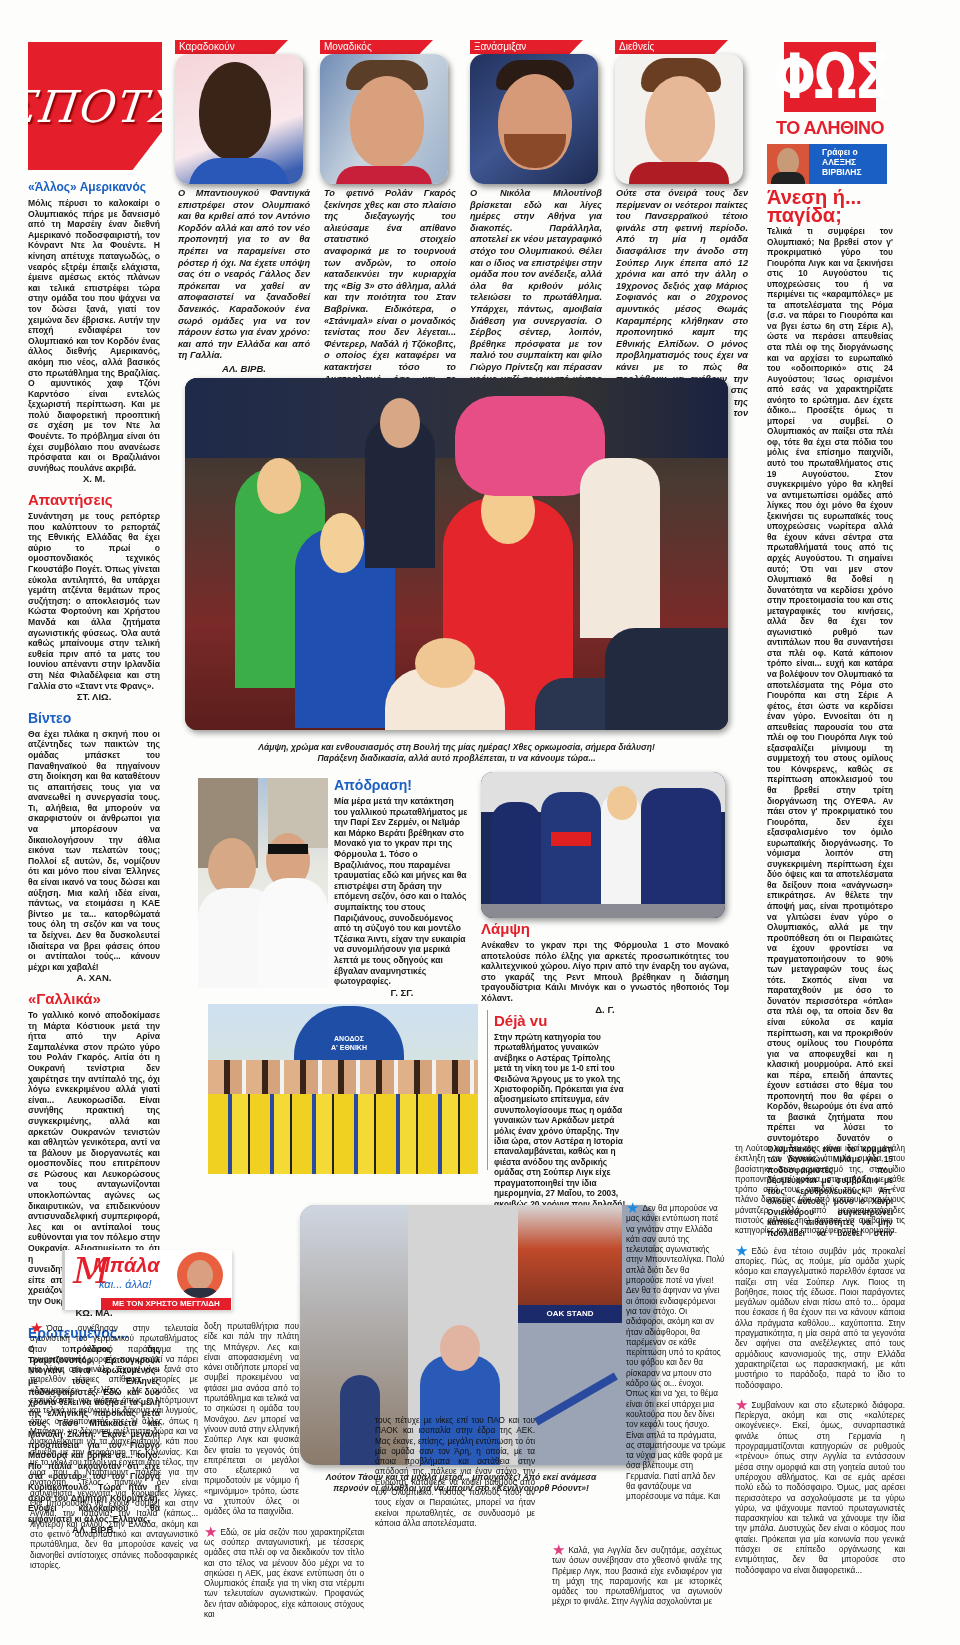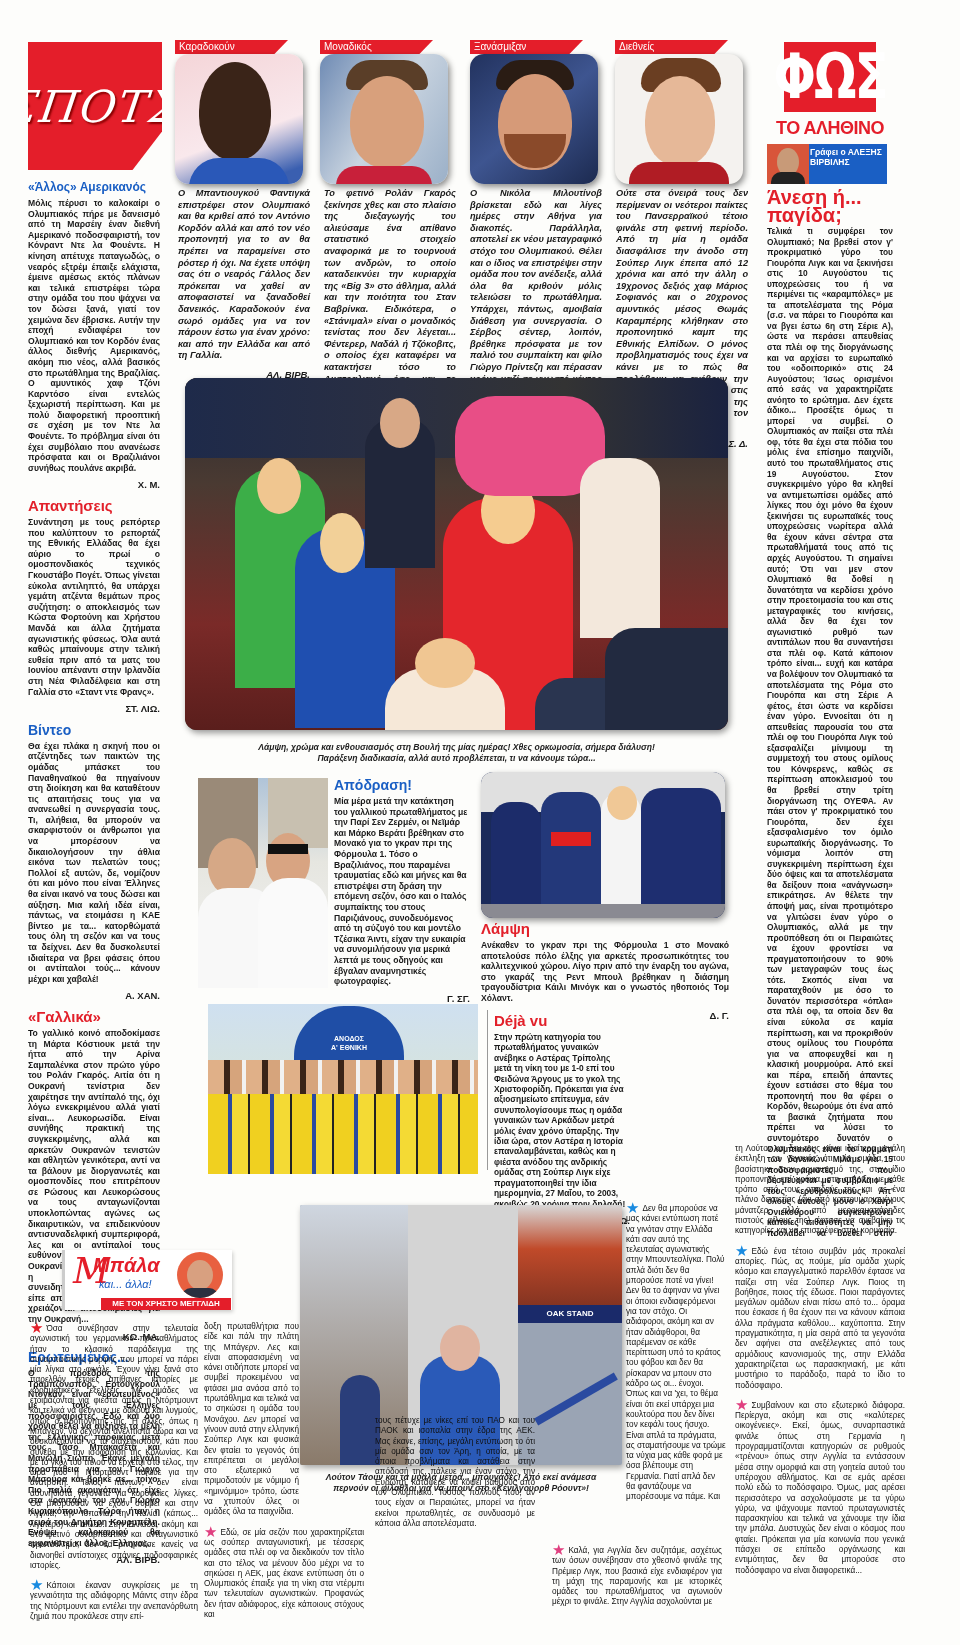--- a/index.html
+++ b/index.html
@@ -1,34 +1,34 @@
 <!DOCTYPE html>
 <html><head>
 <meta charset="utf-8">
 <style>
 *{box-sizing:border-box;margin:0;padding:0}
 html,body{width:960px;height:1645px;background:#fdfdfb;overflow:hidden}
 body{position:relative;font-family:"Liberation Sans",sans-serif;color:#111}
 .abs{position:absolute}
 .txt{font-size:9.2px;line-height:11.6px;text-align:justify;font-weight:bold;color:#1a1a1a}
 .txt.it{font-style:italic;font-weight:bold}
-.sig{display:block;text-align:right;font-size:9.5px;font-weight:bold;margin-top:7px}
+.sig{display:block;text-align:center;font-size:9.5px;font-weight:bold;margin-top:1px}
 .h-blue{color:#1a5fc4;font-weight:900;font-size:14px;line-height:18px;margin-bottom:2px}
 .h-red{color:#e2202a;font-weight:900;font-size:15px;line-height:18px;margin-bottom:2px}
 .logo-spots{left:28px;top:42px;width:134px;height:128px;background:#e41e2a;clip-path:polygon(0 0,100% 0,100% 70%,78% 100%,0 100%);display:flex;align-items:center;justify-content:center}
 .logo-spots span{font-family:"DejaVu Serif",serif;font-style:italic;font-size:44px;color:#fff;letter-spacing:2px;transform:skewX(-8deg);text-shadow:2px 2px 2px #8a0000}
 .photo-card{width:128px;height:130px;border-radius:14px;box-shadow:2px 3px 6px rgba(0,0,0,.45);overflow:hidden}
 .tag{height:14px;padding:0 18px 0 4px;background:#e41e2a;color:#fff;font-size:10px;font-weight:normal;line-height:14px;clip-path:polygon(0 0,100% 0,88% 100%,0 100%)}
 .face{position:absolute;border-radius:50% 50% 45% 45%}
 .fos-box{left:784px;top:42px;width:92px;height:70px;background:#e41e2a;display:flex;align-items:center;justify-content:center}
 .fos-box span{font-size:50px;font-weight:900;color:#fff;letter-spacing:-2px;font-family:"DejaVu Sans",sans-serif;transform:scaleY(1.25)}
 .fos-sub{left:776px;top:118px;width:110px;text-align:left;color:#e41e2a;font-size:18px;font-weight:bold;letter-spacing:-0.5px}
 .author-box{left:767px;top:144px;width:120px;height:40px;display:flex}
 .author-box .pic{width:42px;height:40px;background:#d8553a;position:relative;overflow:hidden}
-.author-box .lbl{flex:1;background:#1a5fc4;color:#fff;font-size:8.5px;font-weight:bold;padding:3px 1px;line-height:10px}
+.author-box .lbl{flex:1;background:#1a5fc4;color:#fff;font-size:8.5px;font-weight:bold;padding:3px 13px;line-height:10px}
 .big-photo{left:185px;top:378px;width:543px;height:352px;border-radius:12px;overflow:hidden;box-shadow:2px 3px 6px rgba(0,0,0,.4);background:#3a2a20}
 .caption{font-size:8.6px;font-style:italic;font-weight:bold;text-align:center;line-height:11px;color:#222}
 .vline{position:absolute;width:1px;background:#999}
 .mpala-box{left:62px;top:1250px;width:170px;height:60px;background:#fff;border-left:3px solid #ccc;box-shadow:1px 2px 4px rgba(0,0,0,.2)}
 .star{display:inline-block;font-size:15px;line-height:12px;vertical-align:-2px;margin-right:3px}
 .star.red{color:#e2202a}
 .star.blue{color:#1a8be0}
 .star.pink{color:#e04080}
 </style>
 </head>
@@ -177,38 +177,37 @@
   <div style="position:absolute;left:8px;top:2px;font-family:'DejaVu Serif',serif;color:#e41e2a;font-size:36px;font-style:italic;line-height:38px">Μ</div>
   <div style="position:absolute;left:28px;top:4px;color:#e41e2a;font-size:20px;font-weight:bold;font-style:italic">Μπάλα</div>
   <div style="position:absolute;left:34px;top:28px;color:#1a5fc4;font-size:11px;font-style:italic">και... άλλα!</div>
   <div style="position:absolute;left:112px;top:2px;width:46px;height:46px;border-radius:50%;background:#e86040;overflow:hidden">
     <div style="position:absolute;left:10px;top:8px;width:26px;height:30px;border-radius:50%;background:#d8a080"></div>
     <div style="position:absolute;left:4px;top:36px;width:38px;height:14px;background:#2a3040;border-radius:10px 10px 0 0"></div>
   </div>
   <div style="position:absolute;left:36px;top:48px;width:130px;height:12px;background:#e41e2a;color:#fff;font-size:8px;font-weight:bold;text-align:center;line-height:12px">ΜΕ ΤΟΝ ΧΡΗΣΤΟ ΜΕΓΓΛΙΔΗ</div>
 </div>
 
-<div class="abs" style="left:300px;top:1205px;width:322px;height:260px;border-radius:2px;overflow:hidden;background:#9aa4b4;box-shadow:2px 3px 6px rgba(0,0,0,.35)">
+<div class="abs" style="left:300px;top:1205px;width:356px;height:260px;border-radius:15px;overflow:hidden;background:#9aa4b4;box-shadow:2px 3px 6px rgba(0,0,0,.35)">
   <div style="position:absolute;left:0;top:0;width:110px;height:260px;background:linear-gradient(180deg,#cfd6e0,#8a7a6a)"></div>
   <div style="position:absolute;left:108px;top:0;width:110px;height:260px;background:#d4d4d4"></div>
   <div style="position:absolute;left:218px;top:0;width:104px;height:110px;background:linear-gradient(180deg,#d8d8d8,#c04a2a 40%,#7a3020)"></div>
   <div style="position:absolute;left:218px;top:100px;width:104px;height:18px;background:#1a2a6a;color:#fff;font-size:8px;font-weight:bold;text-align:center;line-height:18px">OAK STAND</div>
   <div style="position:absolute;left:120px;top:150px;width:80px;height:110px;background:#2a5ab8;border-radius:30px 30px 0 0"></div>
   <div style="position:absolute;left:140px;top:120px;width:40px;height:46px;background:#e0b4a0;border-radius:50%"></div>
   <div style="position:absolute;left:40px;top:170px;width:40px;height:90px;background:#2a3e7a;border-radius:20px 20px 0 0"></div>
   <div style="position:absolute;left:230px;top:190px;width:92px;height:8px;background:#2a4aa0;transform:rotate(-30deg)"></div>
 </div>
 <div class="abs caption" style="left:300px;top:1472px;width:322px">
   <div>Λούτον Τάουν και τα μυαλά μετρά... μπουγάδες! Από εκεί ανάμεσα</div>
   <div>περνούν οι φίλαθλοι για να μπουν στο «Κένιλγουορθ Ρόουντ»!</div>
 </div>
 
 <div class="abs" style="left:30px;top:1322px;width:168px">
   <div class="txt" style="font-size:8.2px;line-height:10.3px;font-weight:normal;color:#111"><span class="star red">★</span><span>Όσα συνέβησαν στην τελευταία αγωνιστική του γερμανικού πρωταθλήματος ήταν το κλασικό παράδειγμα της συναρπαστικής μορφής που μπορεί να πάρει μία λίγκα στο φινάλε. Έχουν γίνει ξανά στο παρελθόν τέτοιες απίθανες ιστορίες με «δραματικές» εξελίξεις. Με ομάδες να ετοιμάζονται για φιέστα όπως η Ντόρτμουντ και τελικά να φεύγουν με δάκρυα και λυγμούς, όπως ο προπονητής της. Ή άλλες, όπως η Μπάγερν, να δέχονται ανέλπιστα δώρα και να δυσκολεύονται να τα διαχειριστούν, κάτι που συνέβη με την ισοφάριση της Κολωνίας. Και με το γκολ του τίτλου να έρχεται στο τέλος, την ώρα που η Ντόρτμουντ πάλευε για την ανατροπή. Τέλος πάντων, δεν είναι ασυνήθιστα γεγονότα για κορυφαίες λίγκες. Θα μπορούσαν να έχουν συμβεί και στην Αγγλία, την Ισπανία, την Ιταλία (κάπως... λιγότερο) και αλλού. Στην Ελλάδα, ακόμη και στο φετινό συναρπαστικό και ανταγωνιστικό πρωτάθλημα, δεν θα μπορούσε κανείς να διανοηθεί αντίστοιχες σπάνιες ποδοσφαιρικές ιστορίες.</span></div>
-  <div class="txt" style="font-size:8.2px;line-height:10.3px;font-weight:normal;color:#111;margin-top:8px"><span class="star blue">★</span><span>Κάποιοι έκαναν συγκρίσεις με τη γενναιότητα της αδιάφορης Μάιντς στην έδρα της Ντόρτμουντ και εντέλει την ανεπανόρθωτη ζημιά που προκάλεσε στην επί-</span></div>
 </div>
 <div class="abs" style="left:204px;top:1322px;width:95px">
   <div class="txt" style="font-size:8.2px;line-height:10.3px;font-weight:normal;color:#111">δοξη πρωταθλήτρια που είδε και πάλι την πλάτη της Μπάγερν. Λες και είναι αποφασισμένη να κάνει οτιδήποτε μπορεί να συμβεί προκειμένου να φτάσει μια ανάσα από το πρωτάθλημα και τελικά να το σηκώσει η ομάδα του Μονάχου. Δεν μπορεί να γίνουν αυτά στην ελληνική Σούπερ Λιγκ και φυσικά δεν φταίει το γεγονός ότι επιτρέπεται οι μεγάλοι στο εξωτερικό να πριμοδοτούν με νόμιμο ή «ημινόμιμο» τρόπο, ώστε να χτυπούν όλες οι ομάδες όλα τα παιχνίδια.</div>
   <div class="txt" style="font-size:8.2px;line-height:10.3px;font-weight:normal;color:#111;margin-top:8px;width:160px;background:#fdfdfb;position:relative;z-index:2"><span class="star pink">★</span><span>Εδώ, σε μία σεζόν που χαρακτηρίζεται ως σούπερ ανταγωνιστική, με τέσσερις ομάδες στα πλέι οφ να διεκδικούν τον τίτλο και στο τέλος να μένουν δύο μέχρι να το σηκώσει η ΑΕΚ, μας έκανε εντύπωση ότι ο Ολυμπιακός έπαιξε για τη νίκη στα ντέρμπι των τελευταίων αγωνιστικών. Προφανώς δεν ήταν αδιάφορος, είχε κάποιους στόχους και</span></div>
 </div>
 <div class="abs" style="left:375px;top:1416px;width:160px">
   <div class="txt" style="font-size:8.2px;line-height:10.3px;font-weight:normal;color:#111">τους πέτυχε με νίκες επί του ΠΑΟ και του ΠΑΟΚ και ισοπαλία στην έδρα της ΑΕΚ. Μας έκανε, επίσης, μεγάλη εντύπωση το ότι μία ομάδα σαν τον Άρη, η οποία, με τα όποια προβλήματα και αστάθεια στην απόδοσή της, πάλευε για έναν στόχο, την Ευρώπη, κατάφερε να κόψει βαθμούς από τον Ολυμπιακό. Τόσους πολλούς που, αν τους είχαν οι Πειραιώτες, μπορεί να ήταν εκείνοι πρωταθλητές, σε συνδυασμό με κάποια άλλα αποτελέσματα.</div>
 </div>
 <div class="abs" style="left:626px;top:1202px;width:100px;height:300px;overflow:hidden">
   <div class="txt" style="font-size:8.2px;line-height:10.3px;font-weight:normal;color:#111;text-align:left"><span class="star blue">★</span><span>Δεν θα μπορούσε να μας κάνει εντύπωση ποτέ να γινόταν στην Ελλάδα κάτι σαν αυτό της τελευταίας αγωνιστικής στην Μπουντεσλίγκα. Πολύ απλά διότι δεν θα μπορούσε ποτέ να γίνει! Δεν θα το άφηναν να γίνει οι όποιοι ενδιαφερόμενοι για τον στόχο. Οι αδιάφοροι, ακόμη και αν ήταν αδιάφθοροι, θα παρέμεναν σε κάθε περίπτωση υπό το κράτος του φόβου και δεν θα ρίσκαραν να μπουν στο κάδρο ως οι... ένοχοι. Όπως και να 'χει, το θέμα είναι ότι εκεί υπάρχει μια κουλτούρα που δεν δίνει τον κεφάλι τους ήσυχο. Είναι απλά τα πράγματα, ας σταματήσουμε να τρώμε τα νύχια μας κάθε φορά με όσα βλέπουμε στη Γερμανία. Γιατί απλά δεν θα φαντάζουμε να μπορέσουμε να πάμε. Και μετά ως... φανταστούμε και ερείς ότι κάποτε μπορεί να έχουμε στα δικά μας μέρη, στο δικό μας πρωτάθλημα, το σασπένς που έζησαν σε κάθε βαθμολογικό επίπεδο αλλά κυρίως σε αυτό της κορυφής οι Γερμανοί...</span></div>

